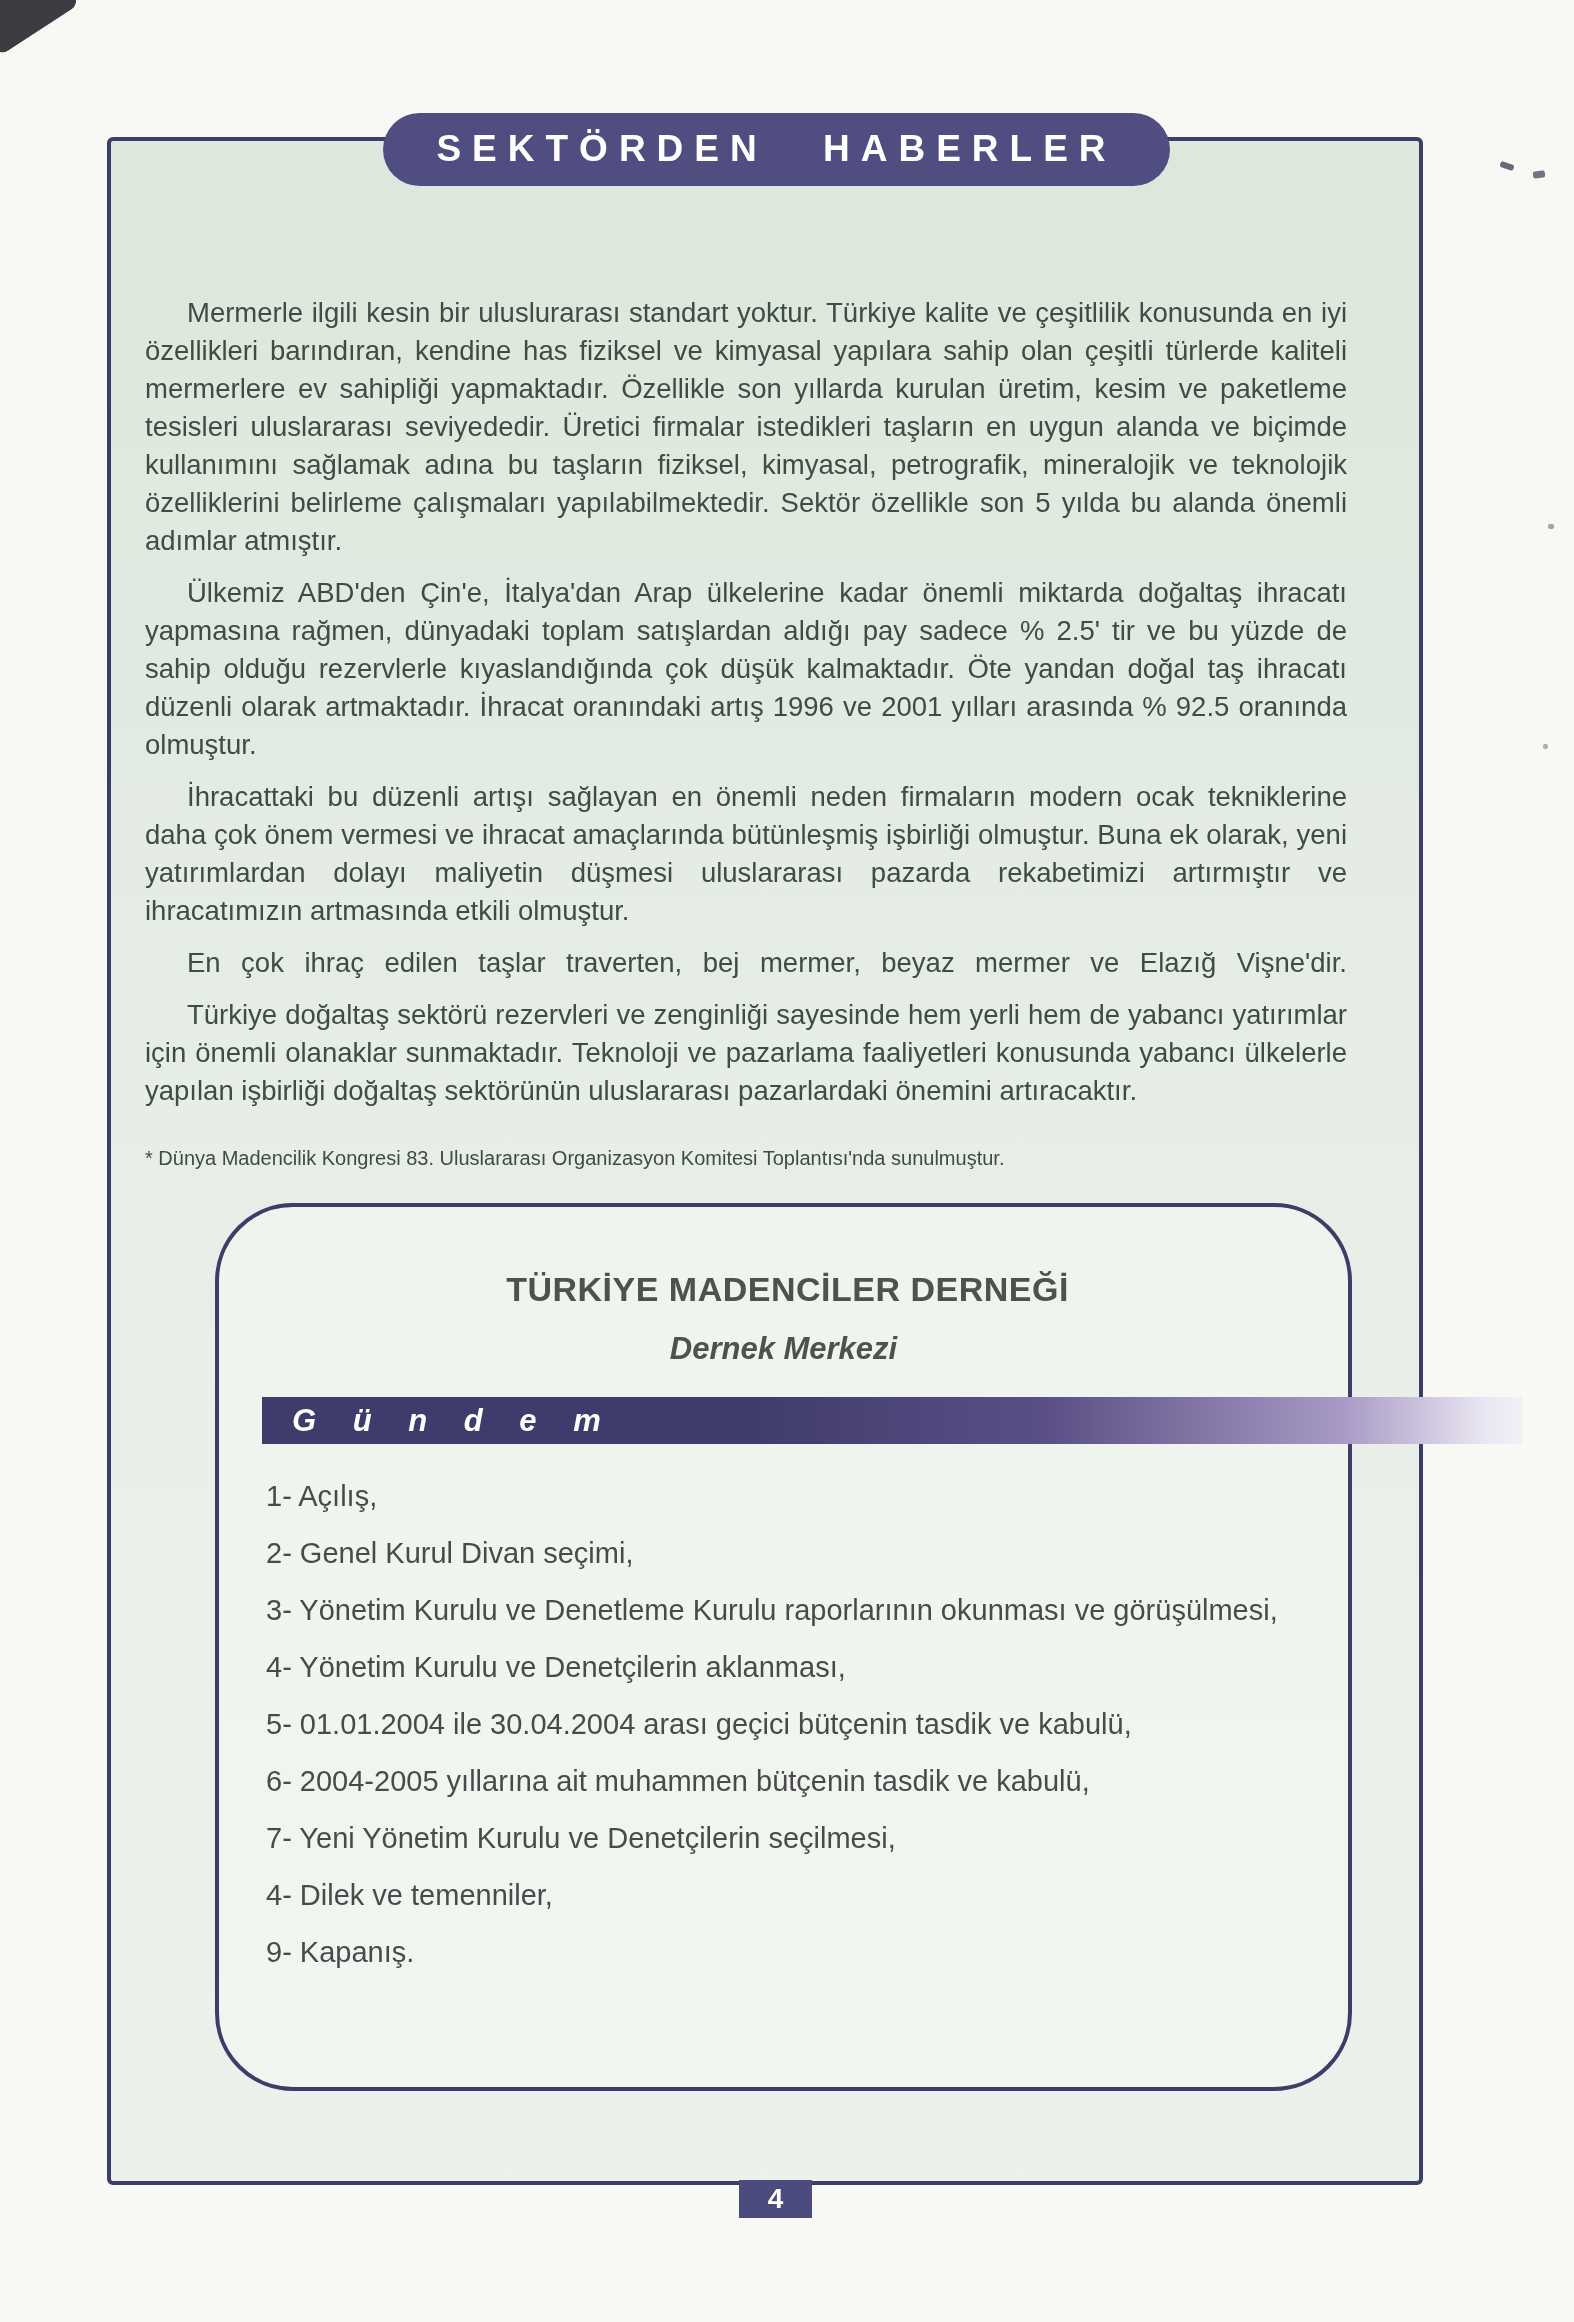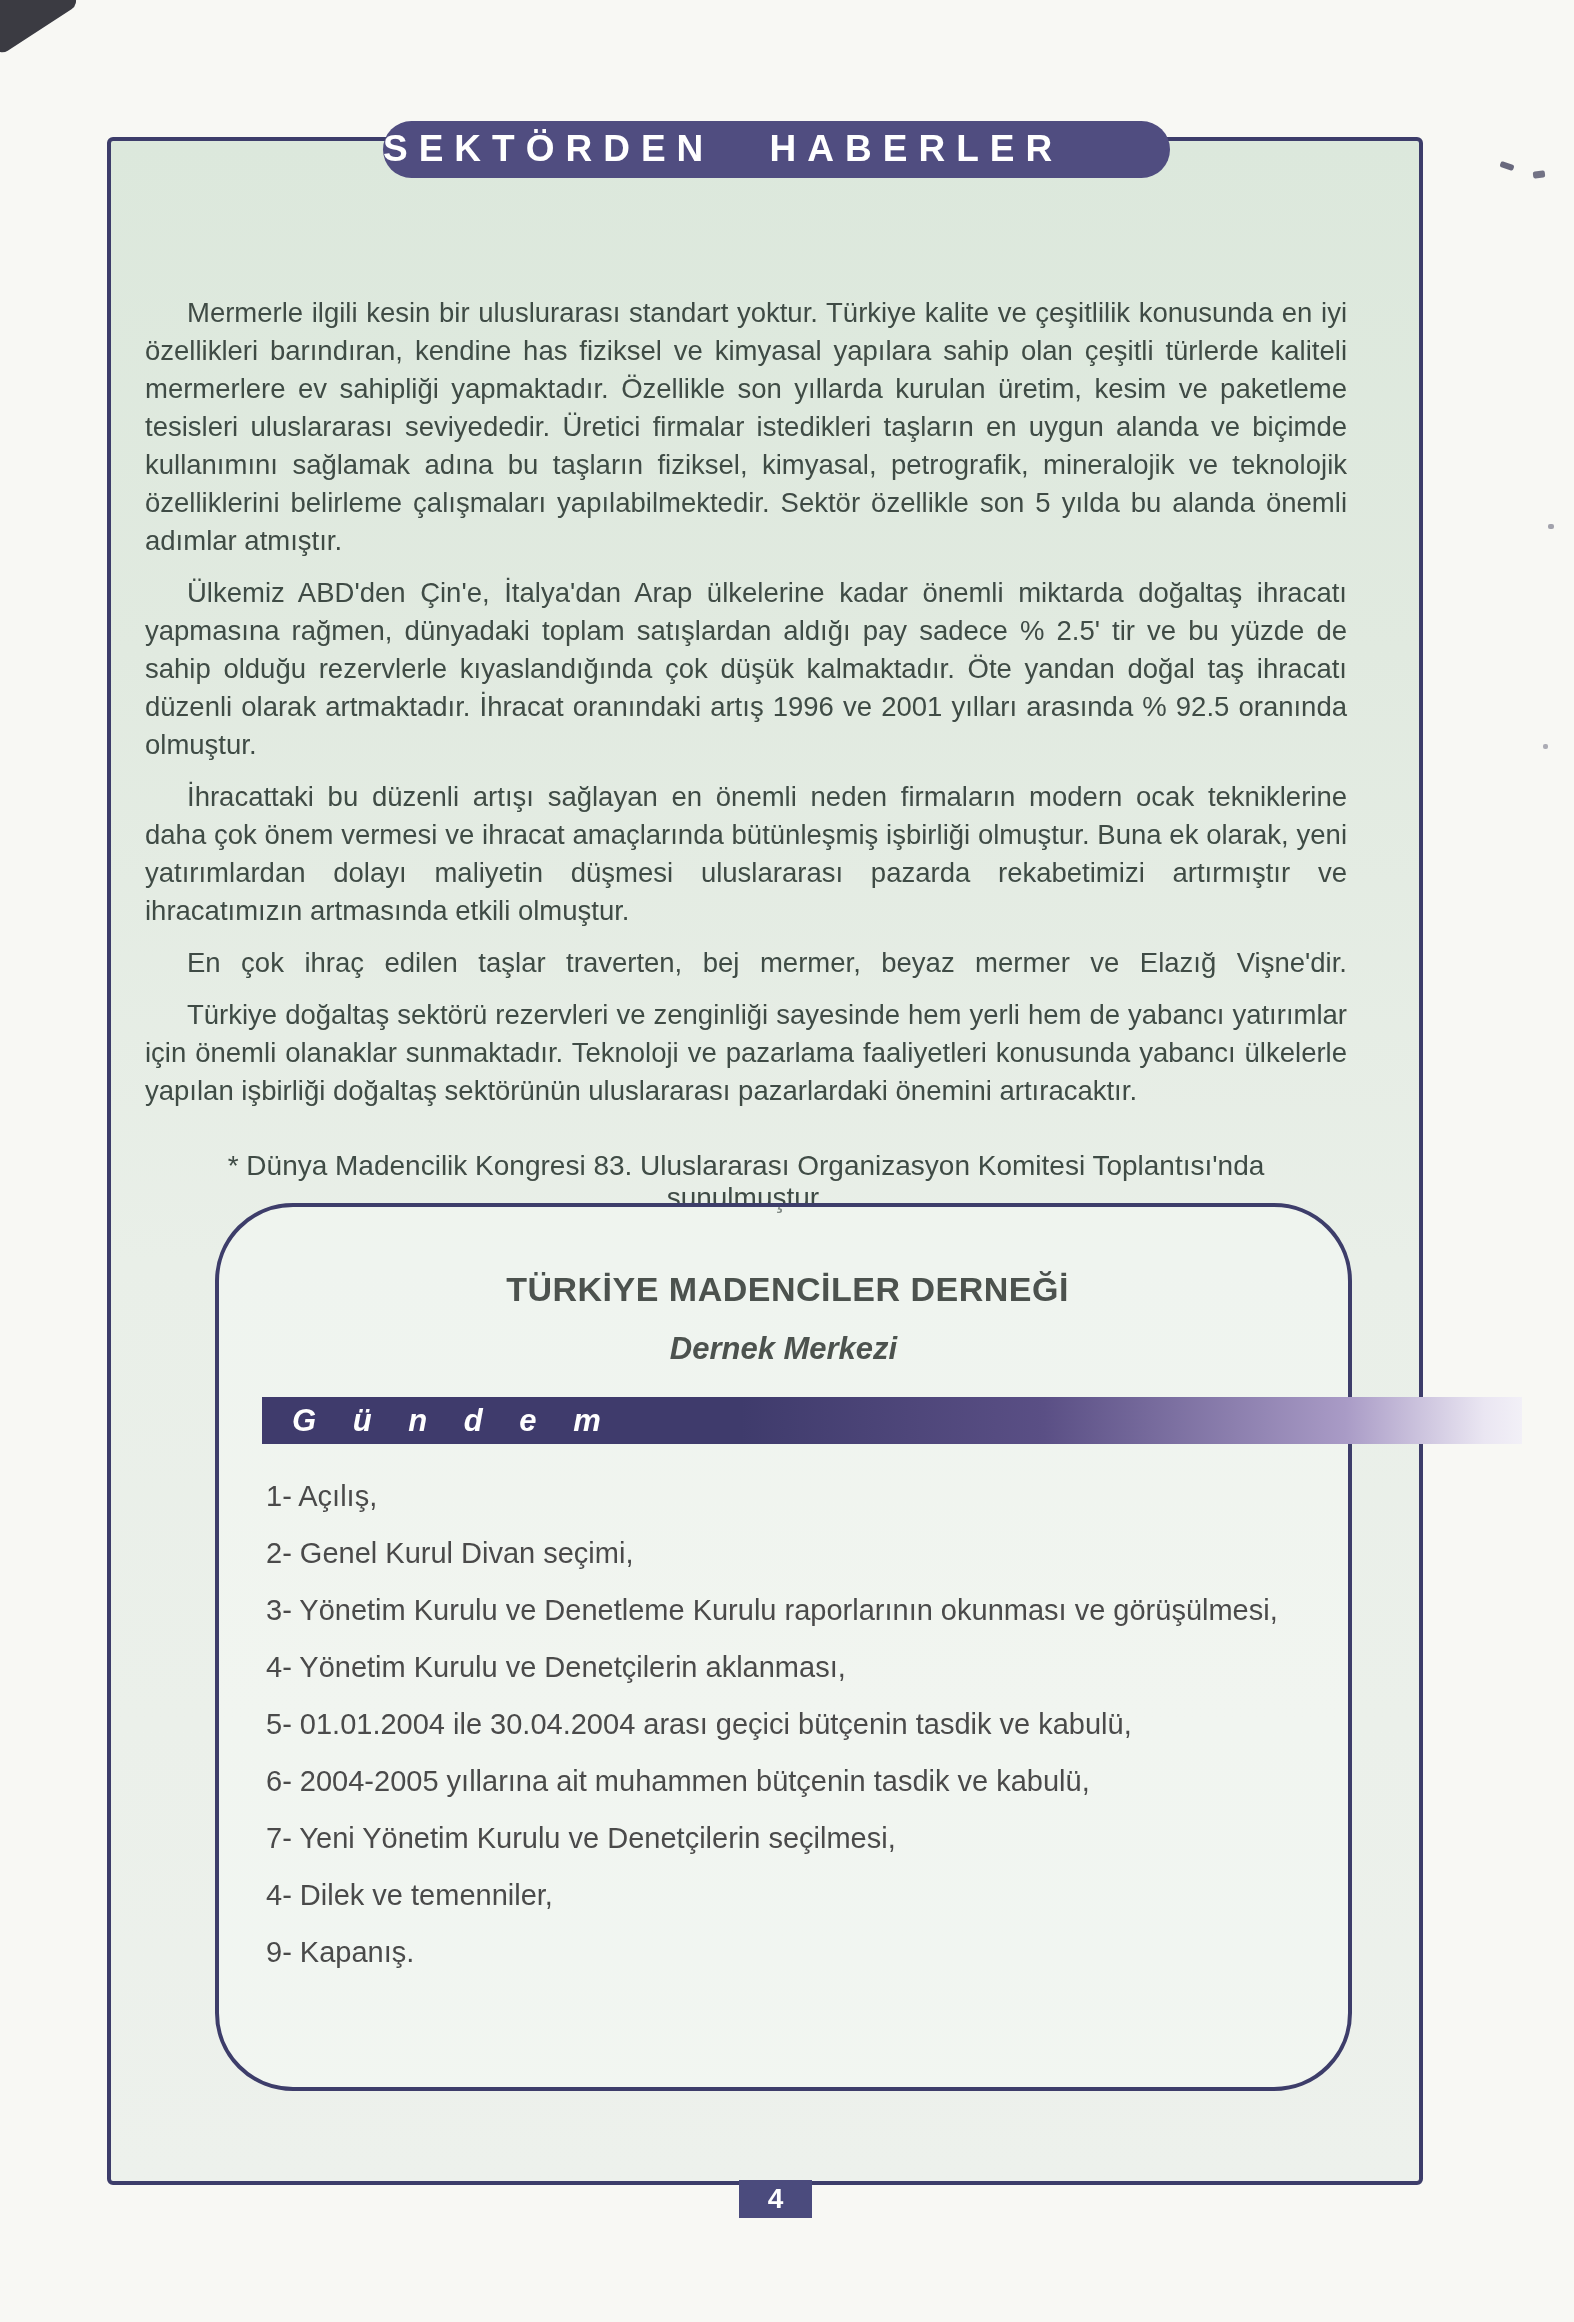--- a/index.html
+++ b/index.html
@@ -30,47 +30,46 @@
   .frame{
     position:absolute;left:107px;top:137px;width:1316px;height:2048px;
     box-sizing:border-box;
     border:4px solid var(--frame-border);
     border-radius:6px;
     background:linear-gradient(180deg,#dce8dc 0%,#e1eae0 25%,#e9efe8 55%,#edf1ec 100%);
     z-index:1;
   }
   
   .pill{
-    position:absolute;left:383px;top:113px;width:787px;height:57px;
+    position:absolute;left:383px;top:113px;width:787px;height:73px;
     border-radius:40px;
     background:var(--header-pill-bg);
-    display:flex;align-items:center;justify-content:flex-start;
+    display:flex;align-items:center;justify-content:center;
     z-index:3;
-    margin-top:8px;
   }
   .pill-label{
     color:var(--header-text);
     font-size:37px;font-weight:bold;
     letter-spacing:11px;word-spacing:34px;
     transform:translateY(-1px);
   }
   
   .article{
     position:absolute;left:145px;top:294px;width:1202px;
     color:var(--body-text);
     font-size:27.5px;line-height:38px;
     text-align:justify;
     z-index:2;
   }
   .article p{margin:0 0 14px 0;text-indent:42px;}
   .article p.stretch{text-align-last:justify;}
   .footnote{
-    margin-top:40px;
-    font-size:28px;line-height:32px;
-    text-indent:0;text-align:center;
+    margin-top:32px;
+    font-size:20px;line-height:32px;
+    text-indent:0;text-align:left;
     color:var(--body-text);
   }
   
   .annbox{
     position:absolute;left:215px;top:1203px;width:1137px;height:888px;
     box-sizing:border-box;
     border:4px solid var(--frame-border);
     border-radius:78px;
     background:rgba(252,254,252,0.35);
     z-index:2;

